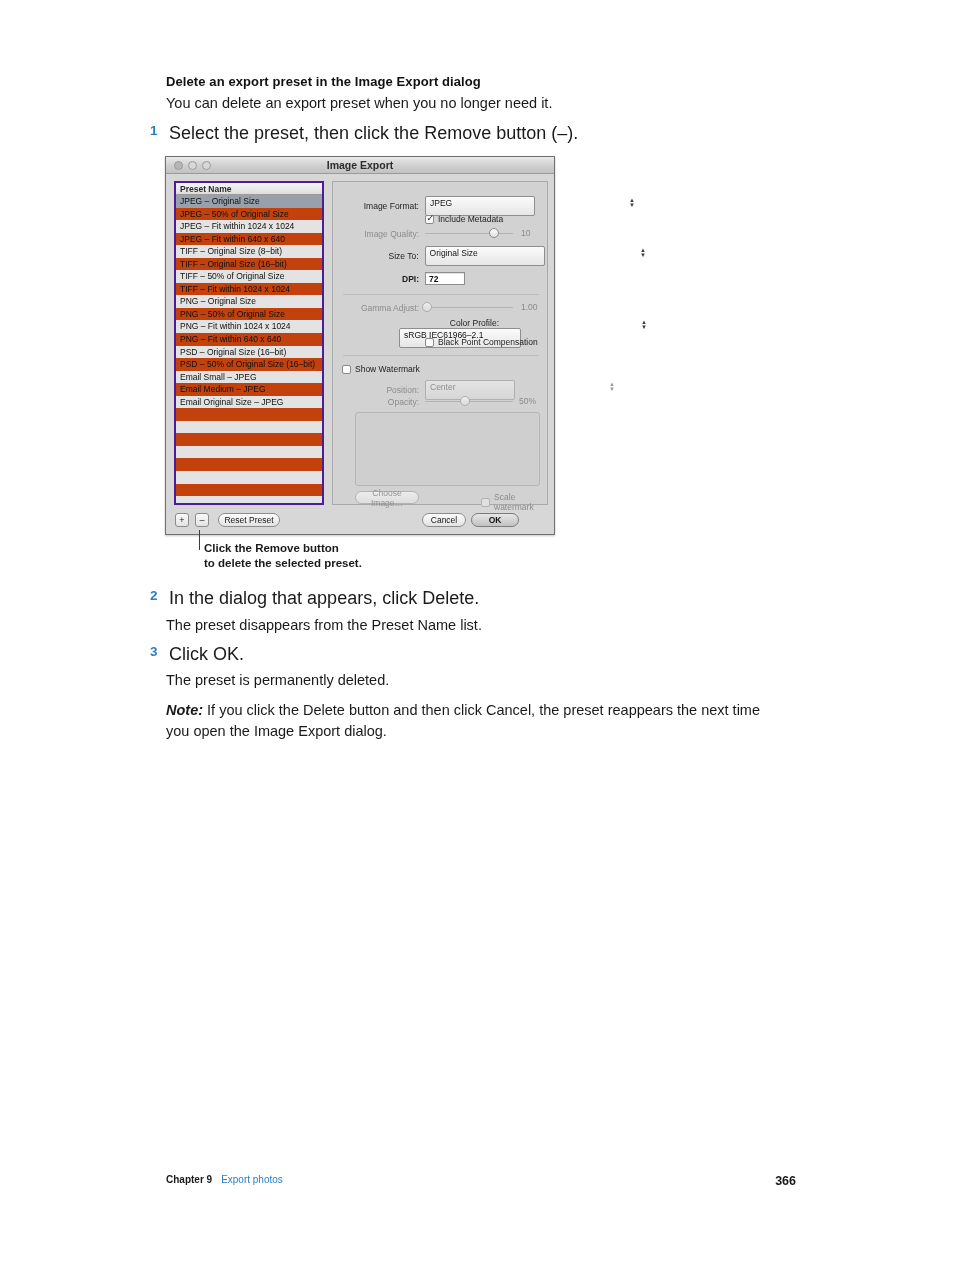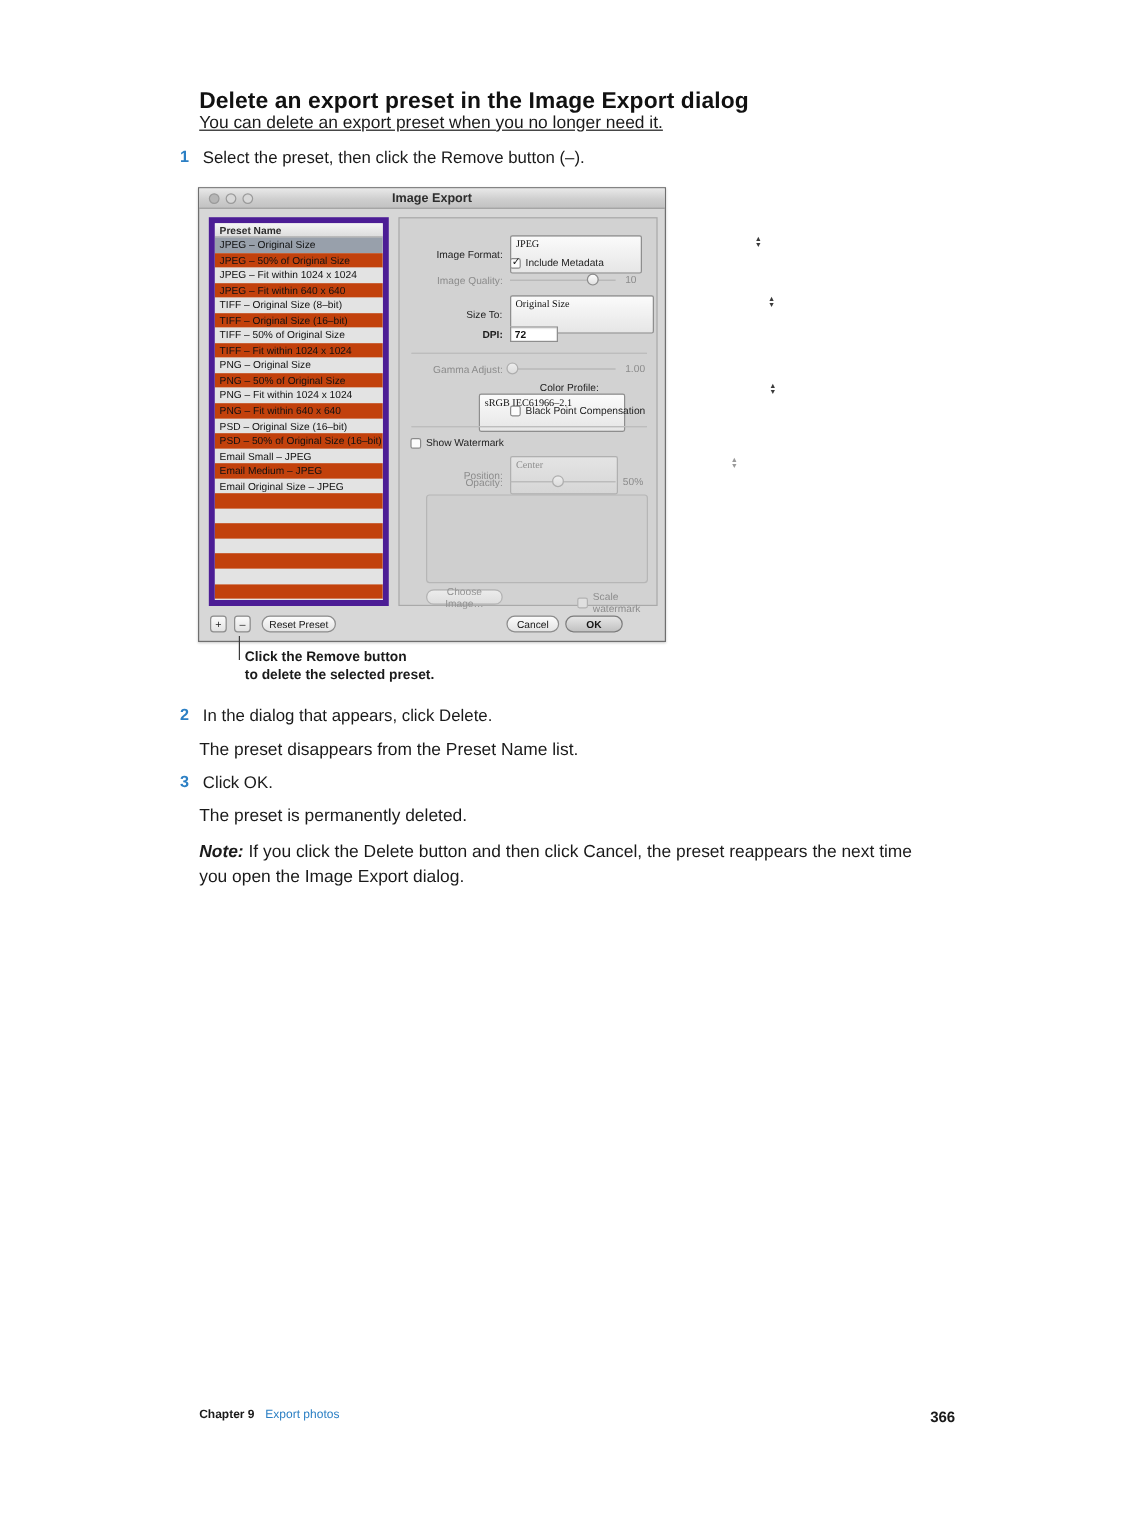--- a/index.html
+++ b/index.html
@@ -10,33 +10,33 @@
     font-family:"Liberation Sans", sans-serif;
     color:#1a1a1a;
     position:relative;
     overflow:hidden;
   }
   .page { position:absolute; inset:0; }
 
   
   .heading {
     position:absolute; left:166px; top:74px;
-    font-size:19px; font-weight:bold; letter-spacing:0.1px;
+    font-size:13px; font-weight:bold; letter-spacing:0.1px;
     color:#111;
   }
   .subhead {
     position:absolute; left:166px; top:95px;
-    font-size:14.5px; color:#1a1a1a;text-decoration:underline;
+    font-size:14.5px; color:#1a1a1a;
   }
   .step { position:absolute; display:flex; align-items:flex-start; }
   .step .num {
     width:14px; color:#2b7fc4; font-size:13.5px; font-weight:600;
     flex:0 0 auto; text-align:left;
   }
-  .step .txt { font-size:14px; color:#1a1a1a; margin-left:5px; }
+  .step .txt { font-size:18px; color:#1a1a1a; margin-left:5px; }
   .para { position:absolute; font-size:14.5px; color:#1a1a1a; }
   .note-i { font-style:italic; font-weight:bold; }
 
   
   .callout-line {
     position:absolute; left:199px; top:530px;
     width:1px; height:20px; background:#3b3b3b;
   }
   .callout-text {
     position:absolute; left:204px; top:541px;
@@ -66,21 +66,21 @@
     position:absolute; left:0; right:0; top:2px; text-align:center;
     font-size:10.5px; color:#2d2d2d; font-weight:bold;
   }
 
   .body-area { position:relative; height:362px; padding:7px; }
 
   
   .listbox {
     position:absolute; left:8px; top:7px;
     width:150px; height:324px;
-    background:#ededed; border:5px solid #4c1d95;
+    background:#ededed; border:2px solid #4c1d95;
     overflow:hidden;
   }
   .list-header {
     height:12px; background:linear-gradient(to bottom,#f5f5f5,#dddddd);
     border-bottom:1px solid #9c9c9c;
     font-size:8.5px; color:#2b2b2b; padding-left:4px; line-height:12px;
     font-weight:bold;
   }
   .rows { position:relative; }
   .row {
@@ -96,24 +96,24 @@
   .panel {
     position:absolute; left:166px; top:7px;
     width:216px; height:324px;
     background:#d2d2d2; border:1px solid #a9a9a9;
   }
   .fld { position:absolute; display:flex; align-items:center; }
   .lbl { font-size:8.5px; color:#1d1d1d; text-align:right; }
   .lbl.dim { color:#8c8c8c; }
 
   .popup {
-    height:32px; background:linear-gradient(to bottom,#fbfbfb,#e6e6e6);
+    height:20px; background:linear-gradient(to bottom,#fbfbfb,#e6e6e6);
     border:1px solid #8e8e8e; border-radius:2px;
     font-size:8.5px; color:#111; line-height:13px; padding-left:4px;
-    position:relative; display:block; white-space:nowrap; overflow:hidden;font-family:Liberation Serif, serif;
+    position:relative; display:block; white-space:nowrap; overflow:hidden;
   }
   .popup.dim { color:#8f8f8f; background:linear-gradient(to bottom,#e4e4e4,#d6d6d6); border-color:#b0b0b0; }
 
   .textfield {
     height:13px; background:#ffffff; border:1px solid #8e8e8e;
     font-size:8.5px; color:#111; line-height:12px; padding-left:3px;
     box-shadow:inset 0 1px 1px rgba(0,0,0,0.13);
   }
 
   .chk {

